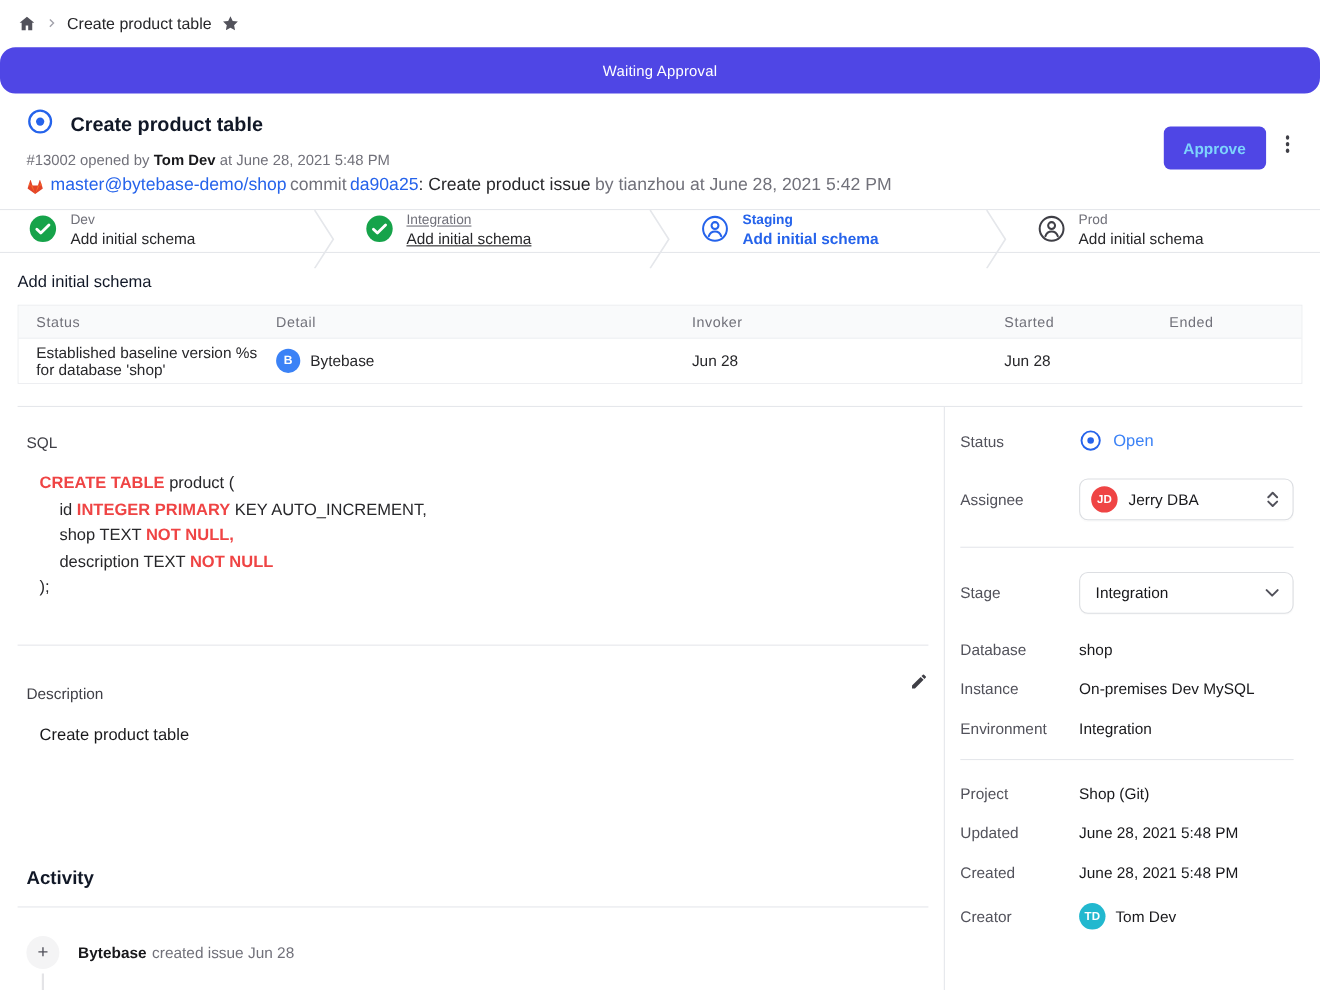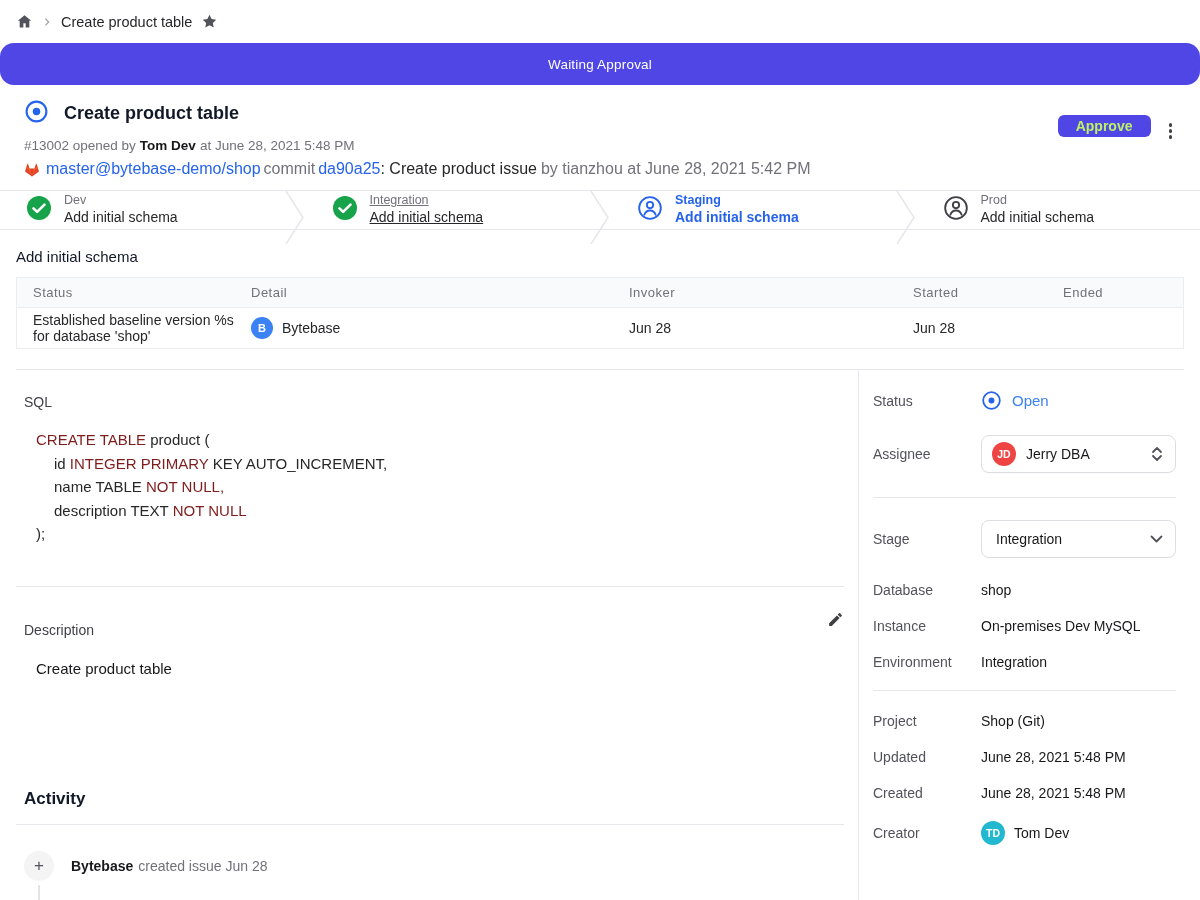--- a/index.html
+++ b/index.html
@@ -21,21 +21,21 @@
   .title-row { display:flex; align-items:center; gap:15px; height:32px; }
   .issue-title { font-size:18px; font-weight:700; color:#111827; }
   .meta-row { margin-top:9px; font-size:13.5px; color:#71717a; display:flex; align-items:center; }
   .meta-row span { margin-right:4px; }
   .meta-row .dark { color:#18181b; font-weight:600; }
   .commit-row { margin-top:7px; font-size:16px; color:#71717a; display:flex; align-items:center; }
   .commit-row > * { margin-right:4px; }
   .commit-row .link { color:#2563eb; cursor:pointer; }
   .commit-row .msg { color:#27272a; }
   .ih-right { display:flex; align-items:flex-start; gap:14px; padding-top:18px; }
-  .approve-btn { background:#4f46e5; color:#bef264; border:none; border-radius:6px; height:22px; padding:0 18px;
+  .approve-btn { background:#4f46e5; color:#7dd3fc; border:none; border-radius:6px; height:39px; padding:0 18px;
     font-size:14px; font-weight:600; font-family:inherit; cursor:pointer; }
   .kebab { display:flex; flex-direction:column; gap:2.6px; padding:8px 4px; cursor:pointer; }
   .kebab i { width:3.5px; height:3.5px; border-radius:50%; background:#3f3f46; }
 
   
   .pipeline { height:40px; border-top:1px solid #e5e7eb; border-bottom:1px solid #e5e7eb; display:flex; align-items:stretch; }
   .stage { flex:1; display:flex; align-items:center; gap:12px; padding-left:26px; cursor:pointer; min-width:0; }
   .stage .texts { display:flex; flex-direction:column; line-height:1.25; }
   .stage .env { font-size:12.5px; color:#71717a; }
   .stage .task { font-size:14px; color:#27272a; }
@@ -56,21 +56,21 @@
   .av-b { width:22px; height:22px; background:#3b82f6; font-size:11px; }
   .task-section-border { border-bottom:1px solid #e5e7eb; margin-top:20px; }
 
   
   .lower { display:flex; height:533px; overflow:hidden; }
   .main { flex:1; min-width:0; padding:24px 14px 0 24px; }
 
   .sql-label { font-size:14px; color:#3f3f46; }
   .sql-code { margin:18px 0 0 12px; font-size:15px; line-height:23.5px; color:#27272a; }
   .code-line.indent { padding-left:18px; }
-  .tok-kw { color:#7f1d1d; }
+  .tok-kw { color:#ef4444;font-weight:bold; }
   .tok-plain { color:#27272a; }
 
   .main-divider { border:none; border-top:1px solid #e5e7eb; margin:40px 0 0 -8px; }
   .desc-header { margin-top:14px; display:flex; align-items:center; justify-content:space-between; }
   .desc-label { font-size:14px; color:#3f3f46;margin-top:21px; }
   .desc-text { margin:22px 0 0 12px; font-size:15px; color:#18181b; }
 
   .activity-title { margin-top:112px; font-size:17px; font-weight:700; color:#111827; }
   .activity-divider { border:none; border-top:1px solid #e5e7eb; margin:15px 0 0 -8px; }
   .activity-item { margin-top:26px; display:flex; align-items:center; gap:17px; }
@@ -246,21 +246,21 @@
   </div>
   <div class="task-section-border"></div>
 </div>
 
 <div class="lower">
   <div class="main">
     <div class="sql-label">SQL</div>
     <div class="sql-code">
         <div class="code-line"><span class="tok-kw">CREATE TABLE</span><span class="tok-plain"> product (</span></div>
         <div class="code-line indent"><span class="tok-plain">id </span><span class="tok-kw">INTEGER PRIMARY</span><span class="tok-plain"> KEY AUTO_INCREMENT,</span></div>
-        <div class="code-line indent"><span class="tok-plain">name TABLE </span><span class="tok-kw">NOT NULL,</span></div>
+        <div class="code-line indent"><span class="tok-plain">shop TEXT </span><span class="tok-kw">NOT NULL,</span></div>
         <div class="code-line indent"><span class="tok-plain">description TEXT </span><span class="tok-kw">NOT NULL</span></div>
         <div class="code-line"><span class="tok-plain">);</span></div>
       </div>
 
     <hr class="main-divider">
     <div class="desc-header">
       <span class="desc-label">Description</span>
       <span class="icon-btn">
         <svg width="17" height="17" viewBox="0 0 24 24" fill="#3f3f46">
             <path d="M3 17.25V21h3.75L17.81 9.94l-3.75-3.75L3 17.25zM20.71 7.04a1 1 0 0 0 0-1.41l-2.34-2.34a1 1 0 0 0-1.41 0l-1.83 1.83 3.75 3.75 1.83-1.83z"></path>

